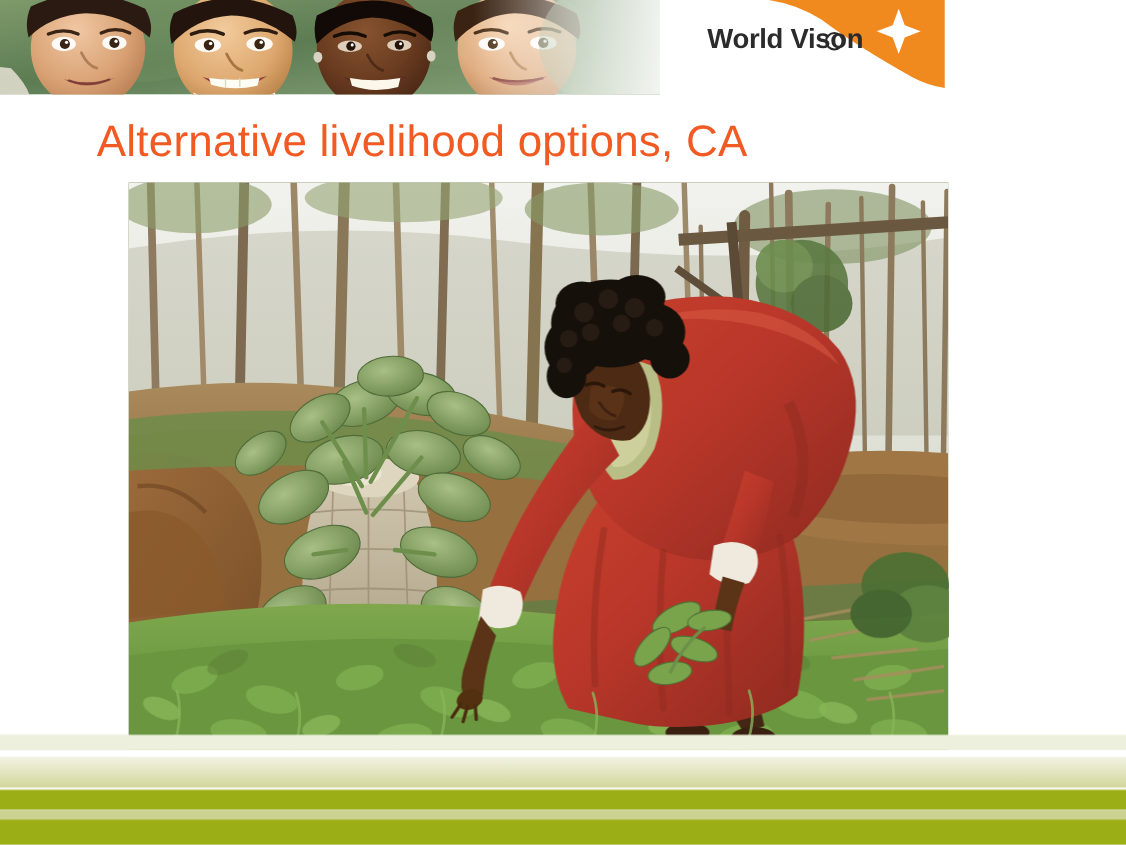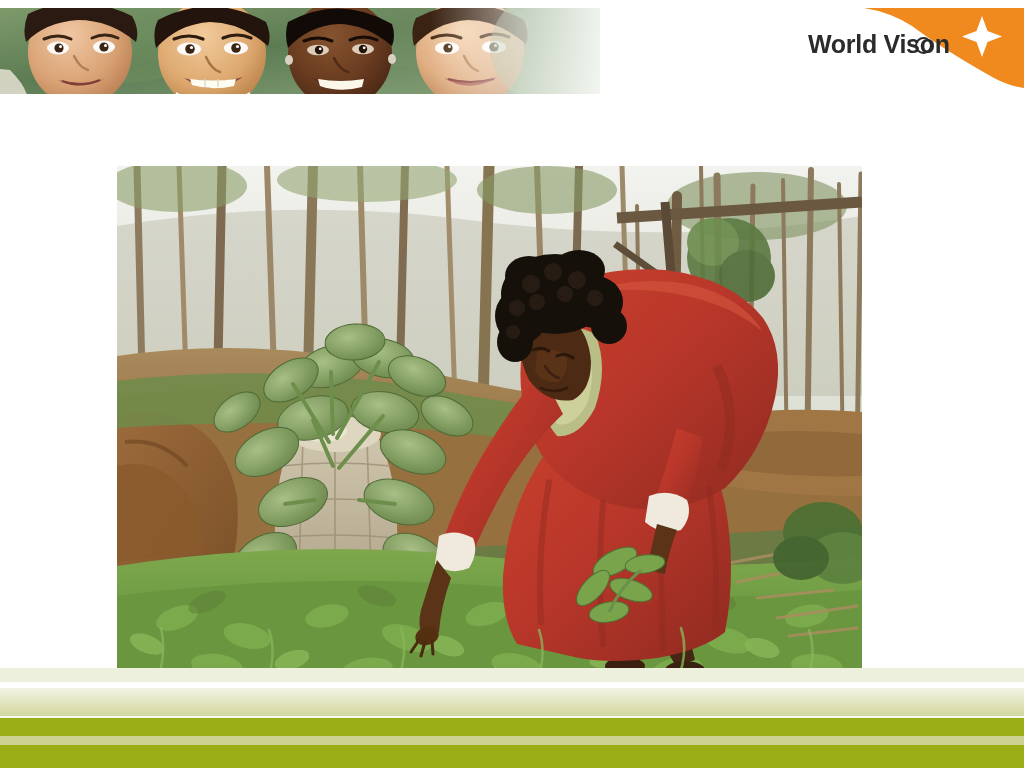--- a/index.html
+++ b/index.html
@@ -20,25 +20,26 @@
     position: absolute;
     inset: 0;
     background: #ffffff;
     overflow: hidden;
   }
 
   
   .header-banner {
     position: absolute;
     left: 0;
-    top: 8px;
-    width: 1024px;
+    top: 0;
+    width: 815px;
     height: 86px;
     overflow: hidden;
     background: #ffffff;
+    padding-left: 44px;
   }
   .header-photo {
     position: absolute;
     left: 0;
     top: 0;
     width: 600px;
     height: 86px;
     overflow: hidden;
   }
   .header-photo svg { display: block; }
@@ -264,20 +265,21 @@
           <path d="M188 14 L191 25.5 L202 28.5 L191 31.5 L188 43 L185 31.5 L174 28.5 L185 25.5 Z" fill="#ffffff"></path>
         </g>
       </svg>
       <div class="logo-text">
         <span>World</span><span>&nbsp;</span><span class="wv-vis">Vis</span><span>on</span>
       </div>
       <div class="logo-dot-ring"></div>
     </div>
   </div>
 
+  <div class="slide-title">Alternative livelihood options, CA</div>
 
   <div class="main-photo">
     <svg width="745" height="516" viewBox="0 0 745 516" xmlns="http://www.w3.org/2000/svg" aria-hidden="true">
       <defs>
         <linearGradient id="skyG" x1="0" y1="0" x2="0" y2="1">
           <stop offset="0%" stop-color="#f2f2ee"></stop>
           <stop offset="100%" stop-color="#d9dcd0"></stop>
         </linearGradient>
         <linearGradient id="soilG" x1="0" y1="0" x2="0" y2="1">
           <stop offset="0%" stop-color="#a98a5c"></stop>

